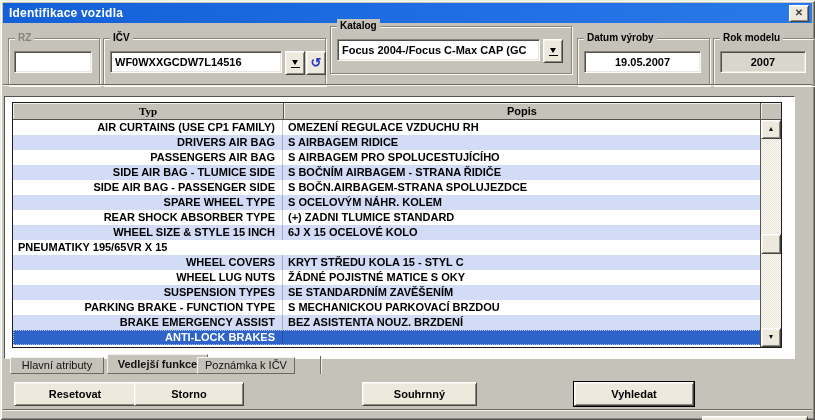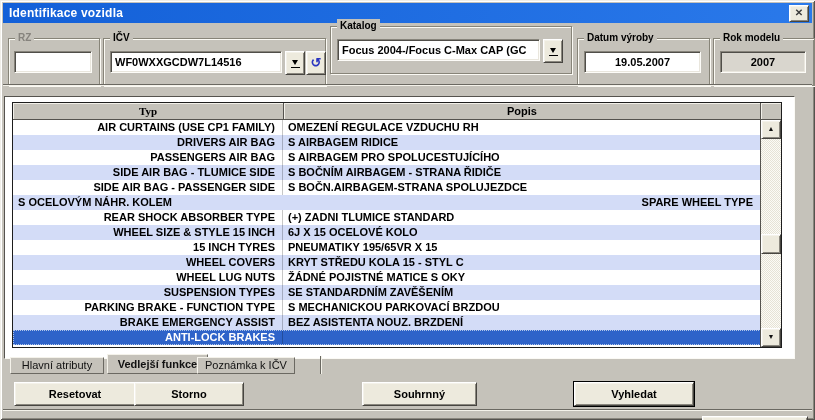--- a/index.html
+++ b/index.html
@@ -240,33 +240,32 @@
           </div>
           <div class="trow alt">
             <div class="tc typ">SIDE AIR BAG - TLUMICE SIDE</div>
             <div class="tc popis">S BOČNÍM AIRBAGEM - STRANA ŘIDIČE</div>
           </div>
           <div class="trow">
             <div class="tc typ">SIDE AIR BAG - PASSENGER SIDE</div>
             <div class="tc popis">S BOČN.AIRBAGEM-STRANA SPOLUJEZDCE</div>
           </div>
           <div class="trow alt">
+            <div class="tc typ">SPARE WHEEL TYPE</div>
             <div class="tc popis">S OCELOVÝM NÁHR. KOLEM</div>
-            <div class="tc typ">SPARE WHEEL TYPE</div>
           </div>
           <div class="trow">
             <div class="tc typ">REAR SHOCK ABSORBER TYPE</div>
             <div class="tc popis">(+) ZADNI TLUMICE STANDARD</div>
           </div>
           <div class="trow alt">
             <div class="tc typ">WHEEL SIZE &amp; STYLE 15 INCH</div>
             <div class="tc popis">6J X 15 OCELOVÉ KOLO</div>
           </div>
           <div class="trow">
-            <div class="tc typ">15 INCH TYRES</div>
             <div class="tc popis">PNEUMATIKY 195/65VR X 15</div>
           </div>
           <div class="trow alt">
             <div class="tc typ">WHEEL COVERS</div>
             <div class="tc popis">KRYT STŘEDU KOLA 15 - STYL C</div>
           </div>
           <div class="trow">
             <div class="tc typ">WHEEL LUG NUTS</div>
             <div class="tc popis">ŽÁDNÉ POJISTNÉ MATICE S OKY</div>
           </div>

